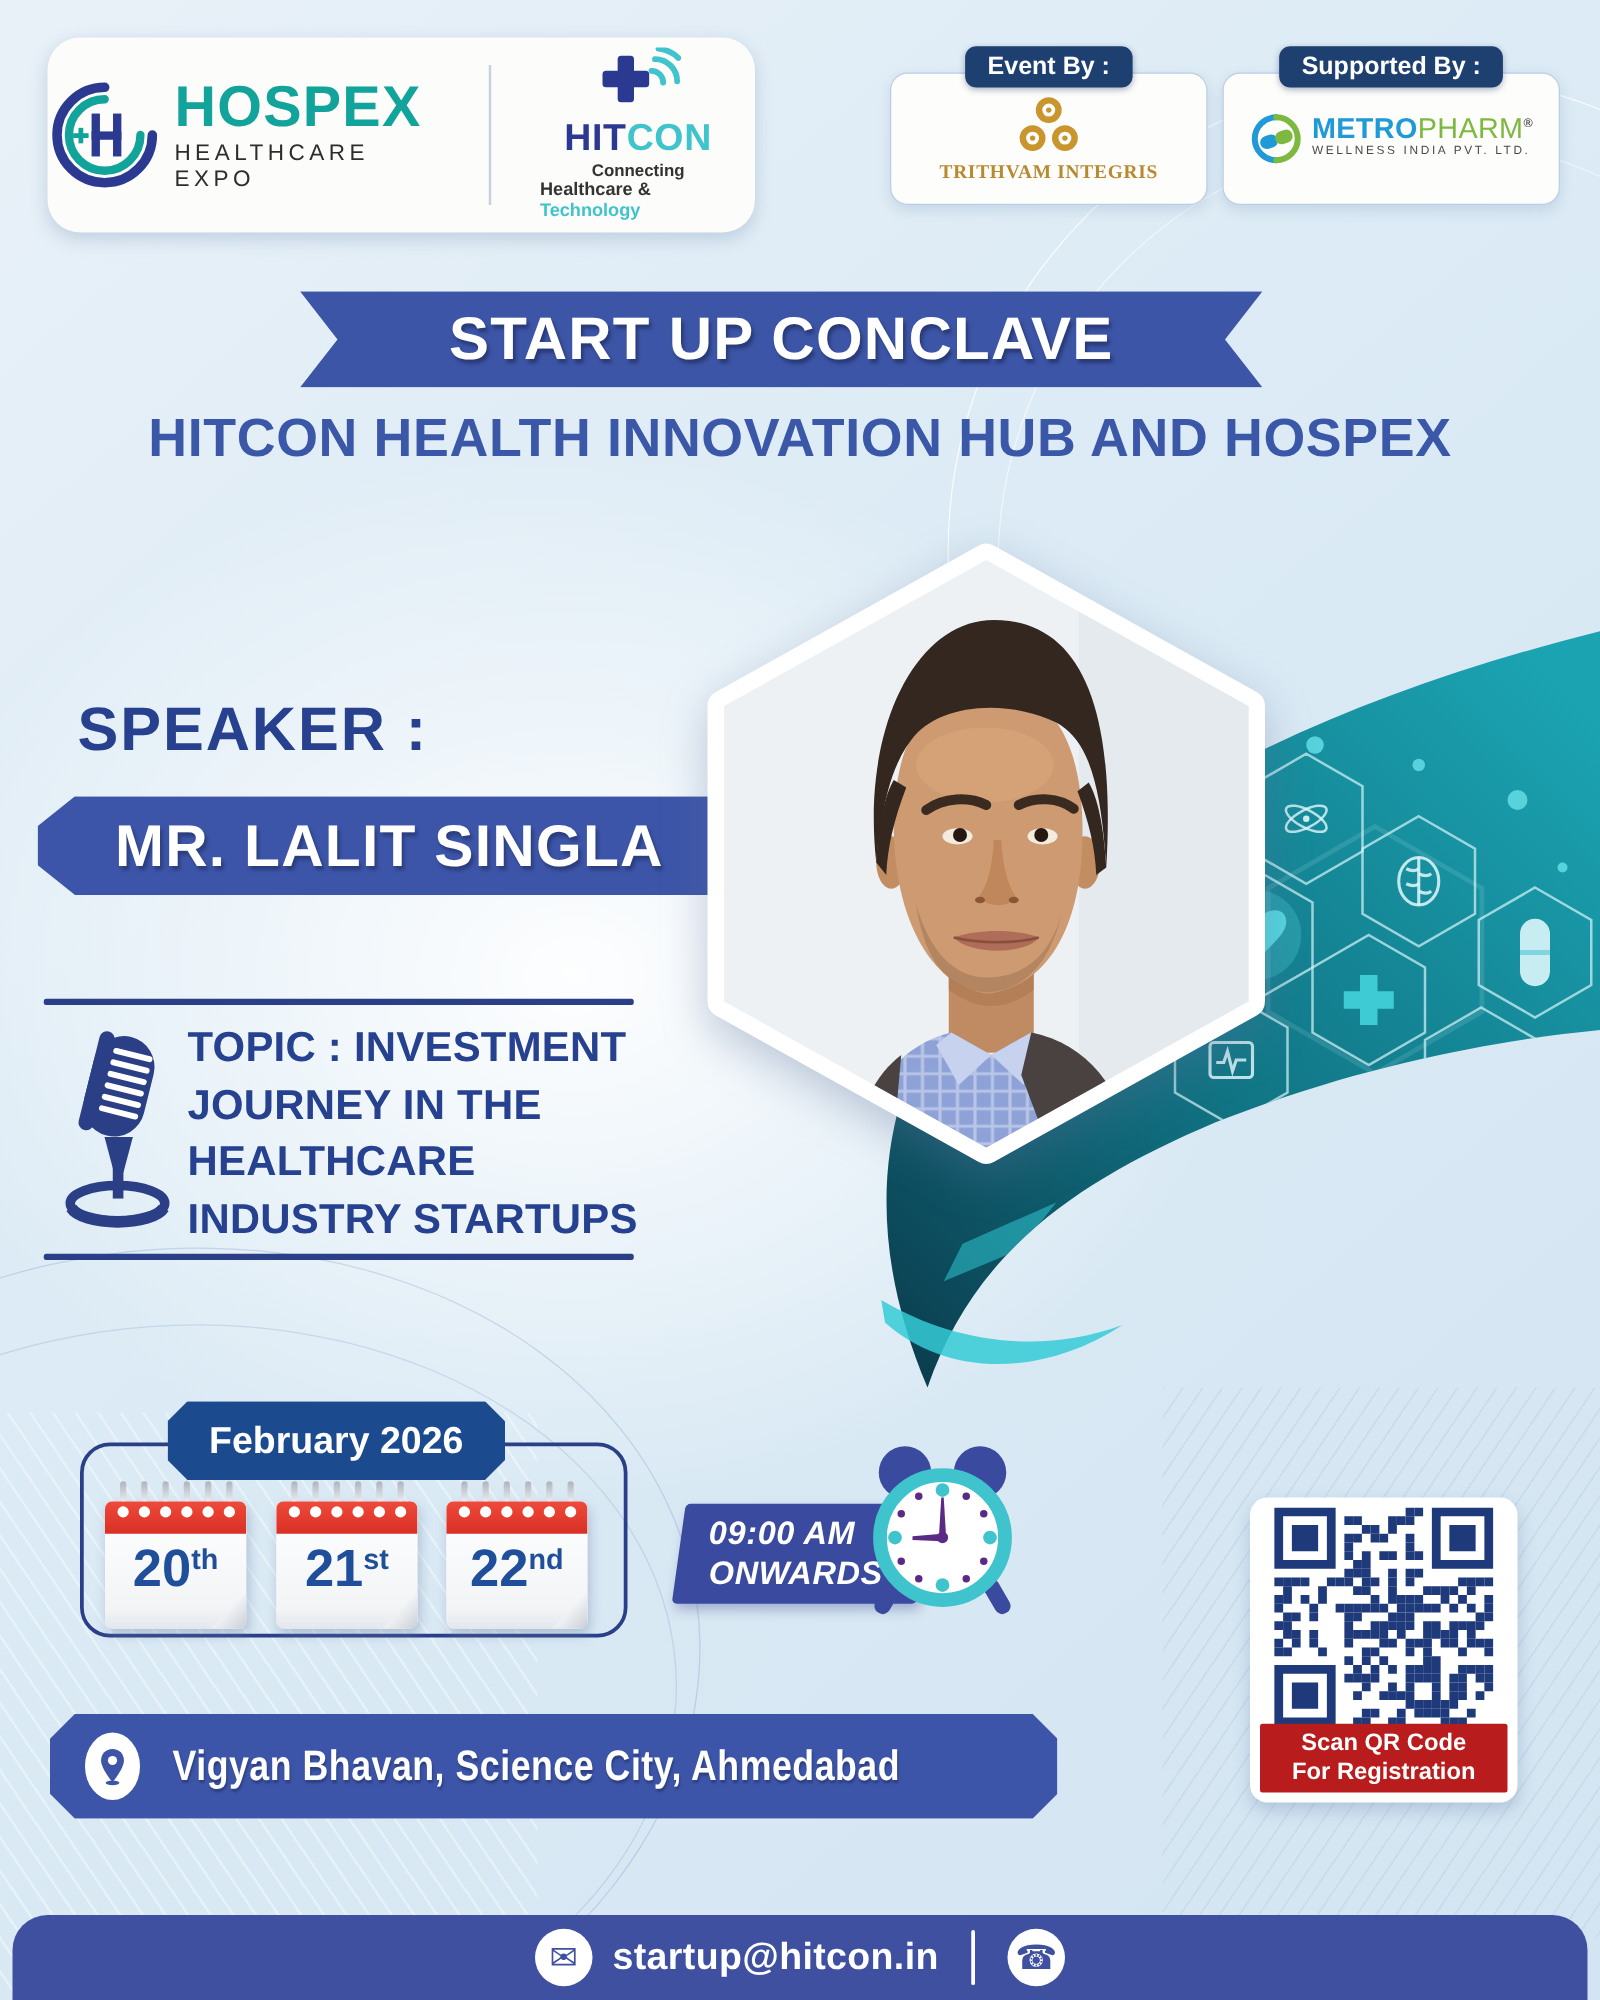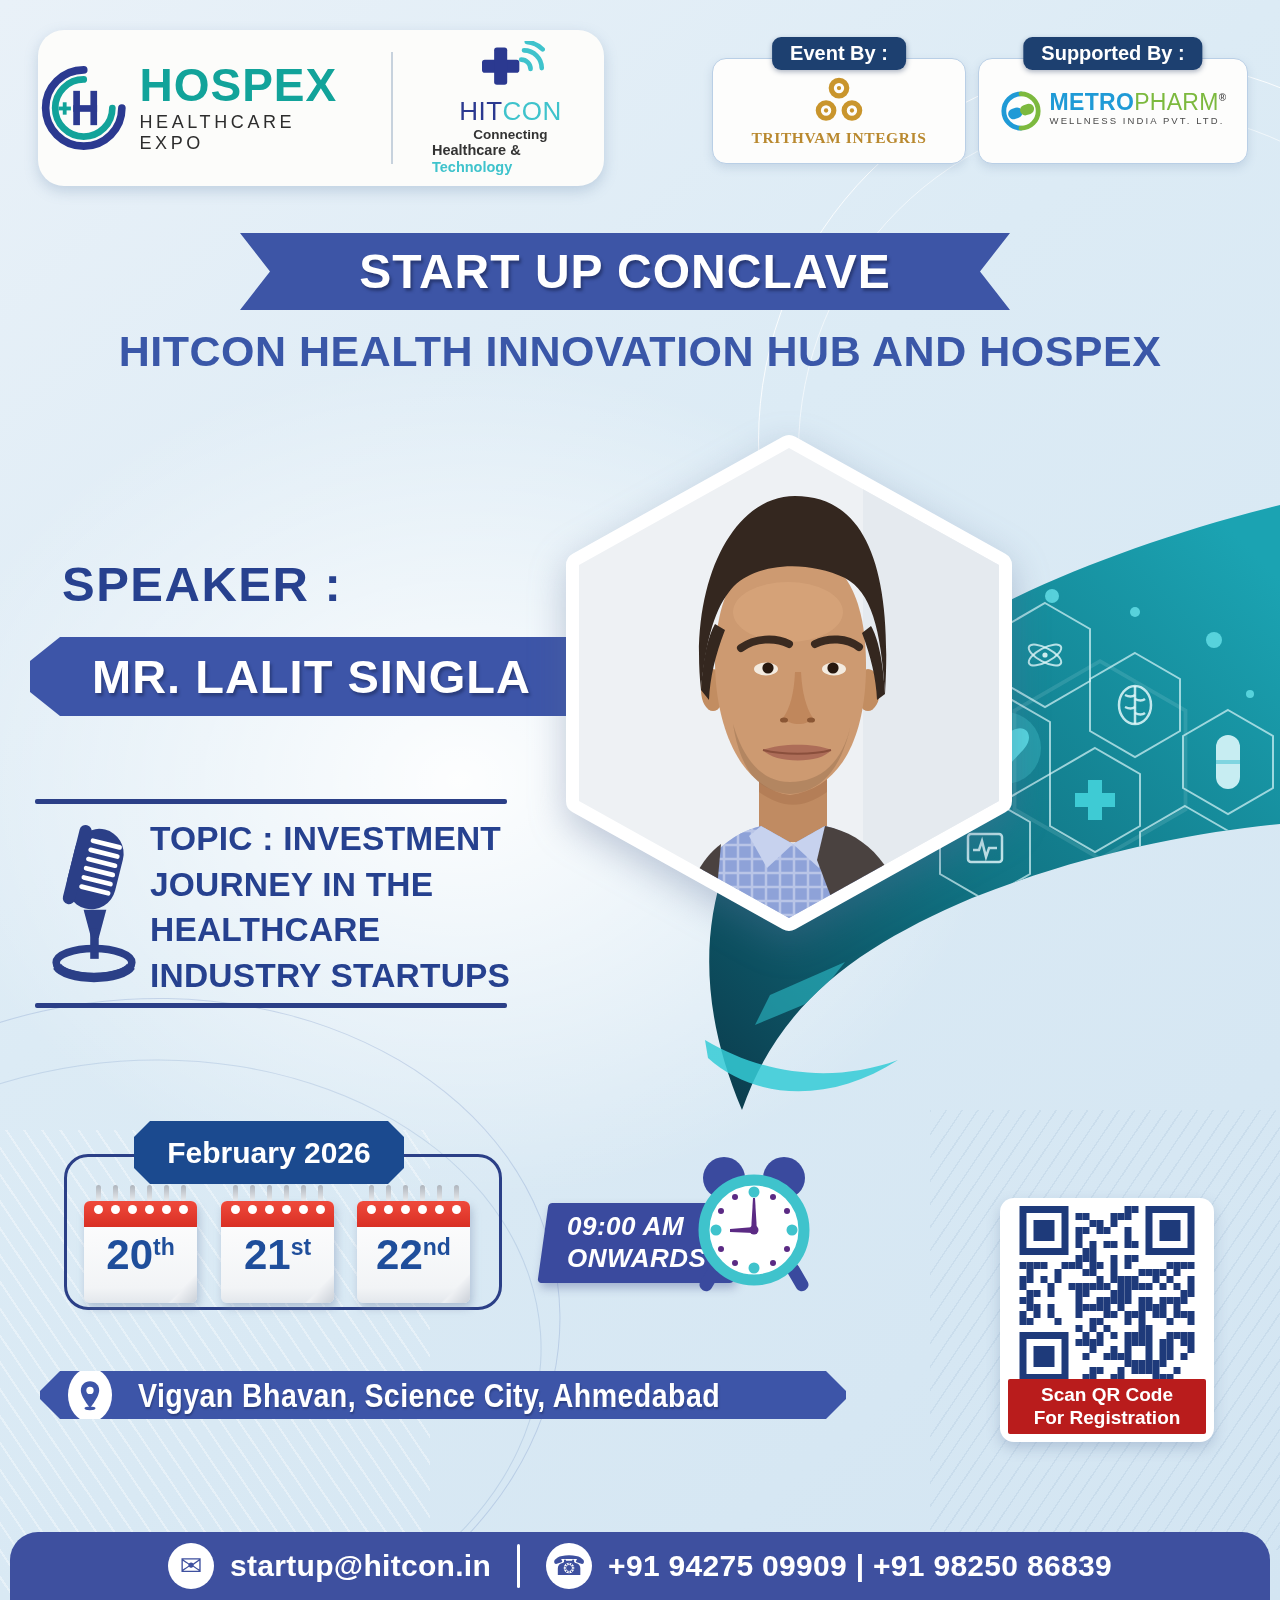--- a/index.html
+++ b/index.html
@@ -22,21 +22,21 @@
   .arc4{left:-260px;top:1060px;width:800px;height:600px;border:1.5px solid rgba(80,115,180,.18);transform:rotate(-4deg);}
 
   
   .card-hospex{left:38px;top:30px;width:566px;height:156px;background:#fcfcfa;border-radius:26px;
         box-shadow:0 5px 14px rgba(95,125,165,.28);display:flex;align-items:center;justify-content:center;z-index:2;}
   .hospex-lockup{display:flex;align-items:center;gap:10px;}
   .hospex-name{font-size:46px;font-weight:bold;color:#12a39a;letter-spacing:1px;line-height:1;}
   .hospex-tag{font-size:18px;color:#2d2d2d;letter-spacing:3.6px;margin-top:4px;}
   .hdr-divider{width:2px;height:112px;background:#c7d2dd;margin:0 24px;}
   .hitcon-lockup{display:flex;flex-direction:column;align-items:center;line-height:1.15;}
-  .hitcon-name{font-size:26px;font-weight:normal;letter-spacing:.5px;}
+  .hitcon-name{font-size:30px;font-weight:bold;letter-spacing:.5px;}
   .hit{color:#2b3990;} .con{color:#3fc3cc;}
   .hitcon-sub1{font-size:13.5px;font-weight:bold;color:#333;}
   .hitcon-sub2{font-size:14.5px;font-weight:bold;color:#333;padding-left:15px;}
   .hitcon-sub2 .t{color:#3fc3cc;}
 
   .sponsor-card{background:#fdfdfc;border:1.5px solid #b9cfe6;border-radius:14px;z-index:2;
         box-shadow:0 4px 10px rgba(95,125,165,.2);display:flex;flex-direction:column;align-items:center;justify-content:center;}
   .sp-event{left:712px;top:58px;width:252px;height:104px;}
   .sp-supported{left:978px;top:58px;width:268px;height:104px;}
   .sp-label{position:absolute;top:-22px;left:50%;transform:translateX(-50%);background:#1d4070;color:#fff;
@@ -95,21 +95,21 @@
   .clock{left:688px;top:1148px;z-index:3;}
 
   
   .qr-card{left:1000px;top:1198px;width:214px;height:244px;background:#fff;border-radius:14px;z-index:2;
         box-shadow:0 6px 14px rgba(95,120,160,.3);}
   .qr-code{position:absolute;left:17px;top:8px;}
   .qr-caption{position:absolute;left:8px;right:8px;bottom:8px;background:#b91c1c;color:#fff;text-align:center;
         font-weight:bold;font-size:19px;line-height:1.25;padding:4px 0;border-radius:2px;}
 
   
-  .loc-bar{left:40px;top:1371px;width:806px;height:48px;background:#3d55a8;z-index:2;
+  .loc-bar{left:40px;top:1371px;width:806px;height:84px;background:#3d55a8;z-index:2;
         clip-path:polygon(20px 0,calc(100% - 20px) 0,100% 20px,100% calc(100% - 20px),calc(100% - 20px) 100%,20px 100%,0 calc(100% - 20px),0 20px);
         display:flex;align-items:center;padding-left:28px;box-sizing:border-box;gap:26px;}
   .pin-badge{width:44px;height:54px;background:#fff;border-radius:50%;display:flex;align-items:center;justify-content:center;flex:0 0 auto;}
   .loc-text{color:#fff;font-size:34px;font-weight:bold;white-space:nowrap;display:inline-block;transform:scaleX(.84);transform-origin:left center;
         text-shadow:1px 2px 2px rgba(20,30,70,.4);letter-spacing:.5px;}
 
   
   .info-heading{left:0;top:1460px;width:1260px;text-align:center;font-size:46px;font-weight:bold;color:#17578f;z-index:2;}
   .footer-bar{left:10px;top:1532px;width:1260px;height:68px;background:#3e509f;border-radius:28px 28px 0 0;z-index:2;
         display:flex;align-items:center;justify-content:center;gap:16px;}
@@ -685,16 +685,15 @@
 
   <div class="abs footer-bar">
     <div class="contact-badge">
         <span class="contact-glyph">✉</span>
       </div>
     <div class="footer-text">startup@hitcon.in</div>
     <div class="v-div"></div>
     <div class="contact-badge">
         <span class="contact-glyph">☎</span>
       </div>
-    <div class="footer-text">+91 94275 09909  |  +91 98250 86839</div>
   </div>
 
 </div>
 
 </body></html>

